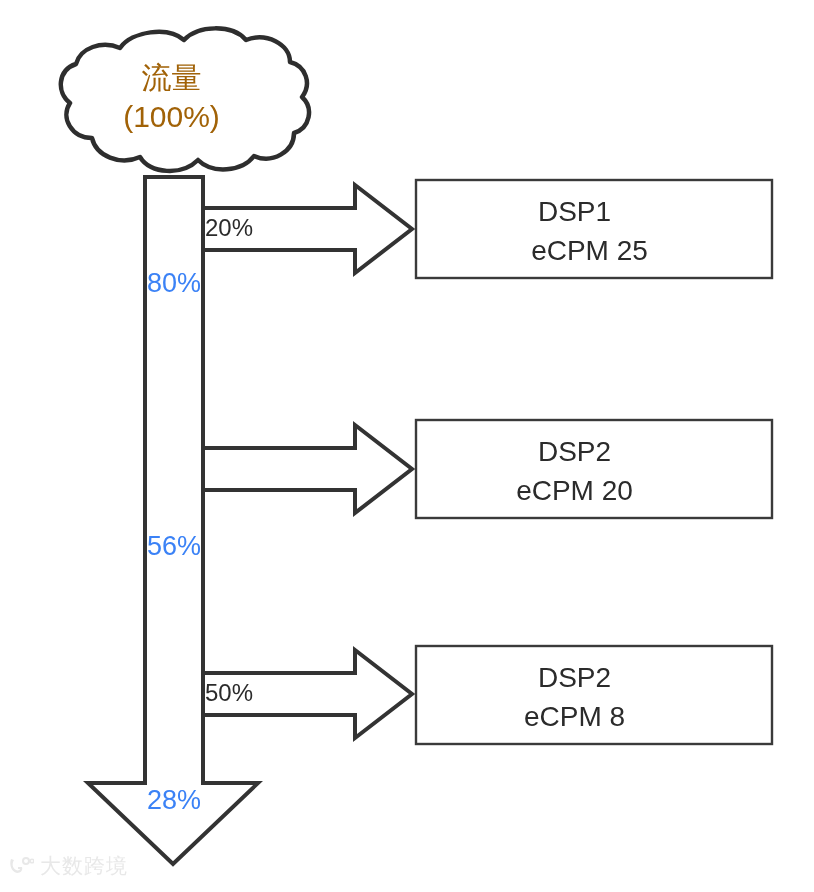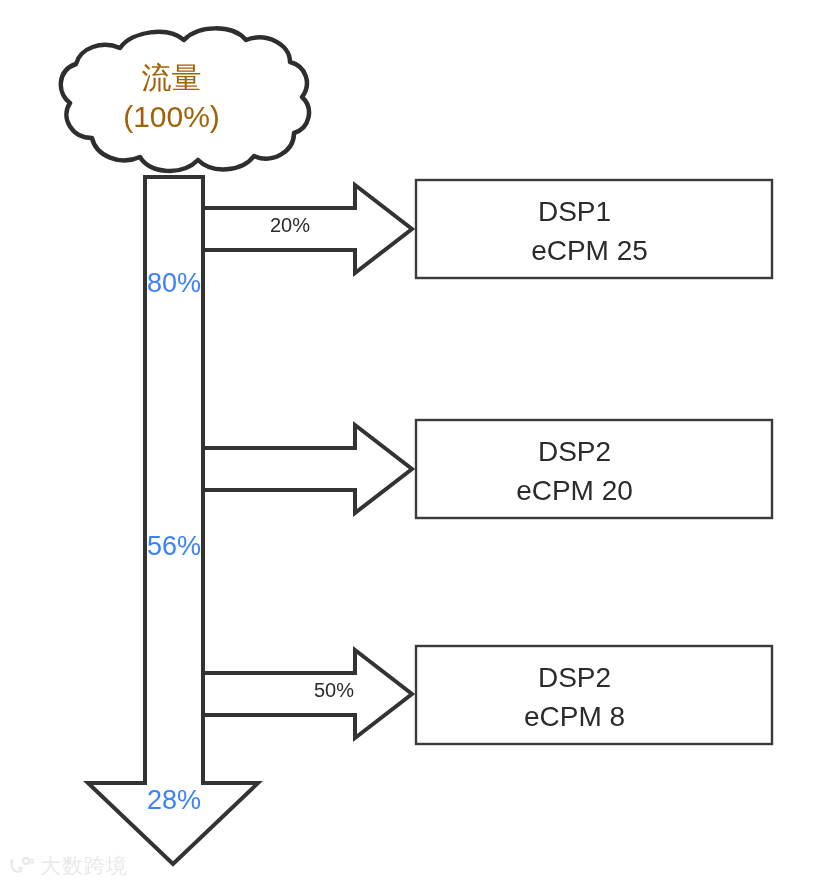--- a/index.html
+++ b/index.html
@@ -58,23 +58,22 @@
     width: 227px;
     text-align: center;
     font-size: 30px;
     line-height: 41px;
     color: #a16207;
   }
   .cloud-line1 { top: 57px; }
   .cloud-line2 { top: 96px; text-align: center; }
 
   .arrow-pct {
-    font-size: 20px;
+    font-size: 24px;
     color: #2b2b2b;
-    text-align: center;
     width: 170px;
   }
   .trunk-pct {
     font-size: 27px;
     color: #3b82f6;
     text-align: center;
     width: 80px;
     font-weight: 400;
   }
   .box-label {
@@ -164,21 +163,21 @@
   </svg>
 
   <div class="txt cloud-label cloud-line1">流量</div>
   <div class="txt cloud-label cloud-line2">(100%)</div>
 
   <div class="txt trunk-pct" style="left:134px; top:268px;">80%</div>
   <div class="txt trunk-pct" style="left:134px; top:531px;">56%</div>
   <div class="txt trunk-pct" style="left:134px; top:785px;">28%</div>
 
   <div class="txt arrow-pct" style="left:205px; top:214px;">20%</div>
-  <div class="txt arrow-pct" style="left:205px; top:679px;padding-left:44px;">50%</div>
+  <div class="txt arrow-pct" style="left:205px; top:679px;">50%</div>
 
   <div class="txt box-label" style="top:192px;">DSP1</div>
   <div class="txt box-label" style="top:231px;padding-left:15px;">eCPM 25</div>
 
   <div class="txt box-label" style="top:432px;">DSP2</div>
   <div class="txt box-label" style="top:471px;">eCPM 20</div>
 
   <div class="txt box-label" style="top:658px;">DSP2</div>
   <div class="txt box-label" style="top:697px;">eCPM 8</div>
 

